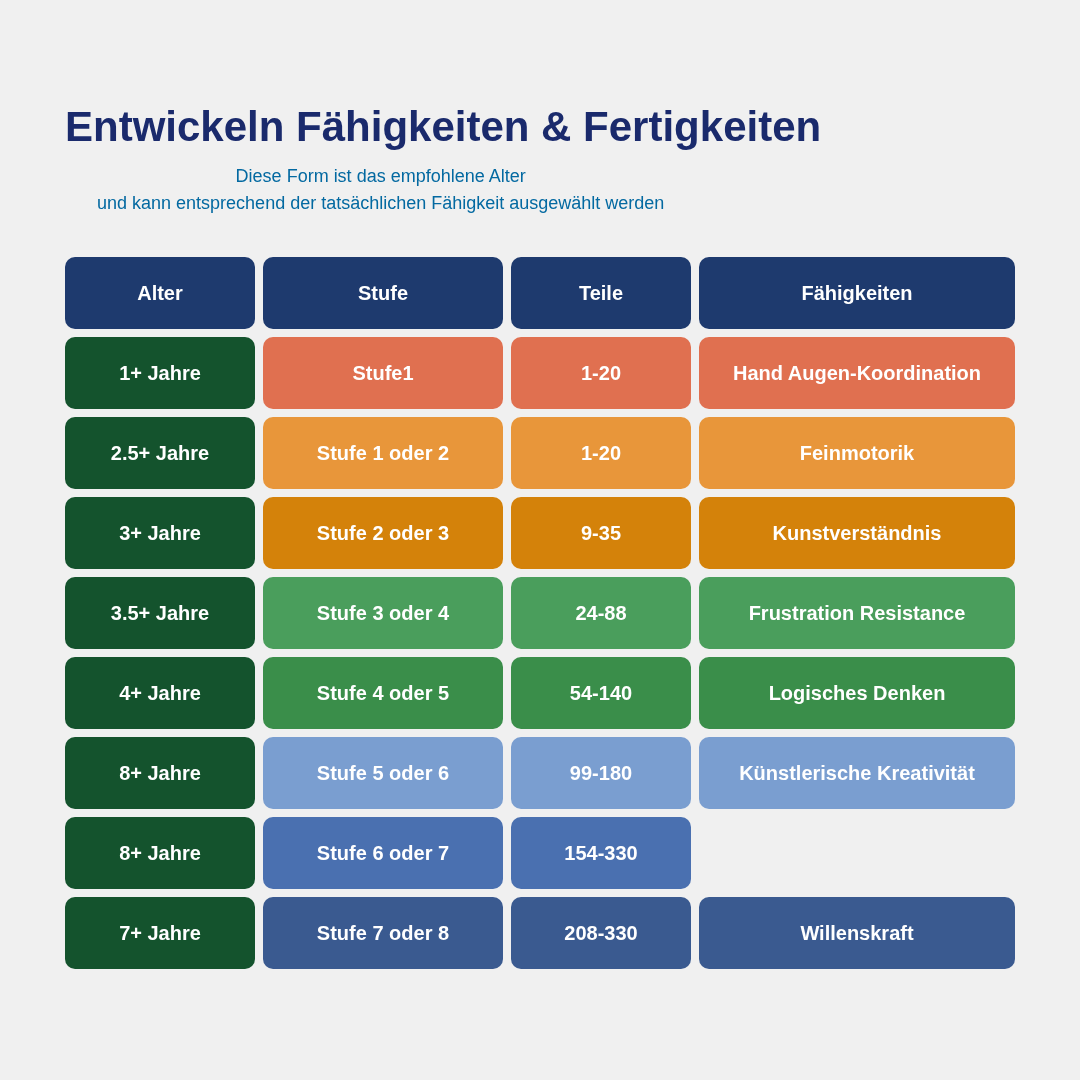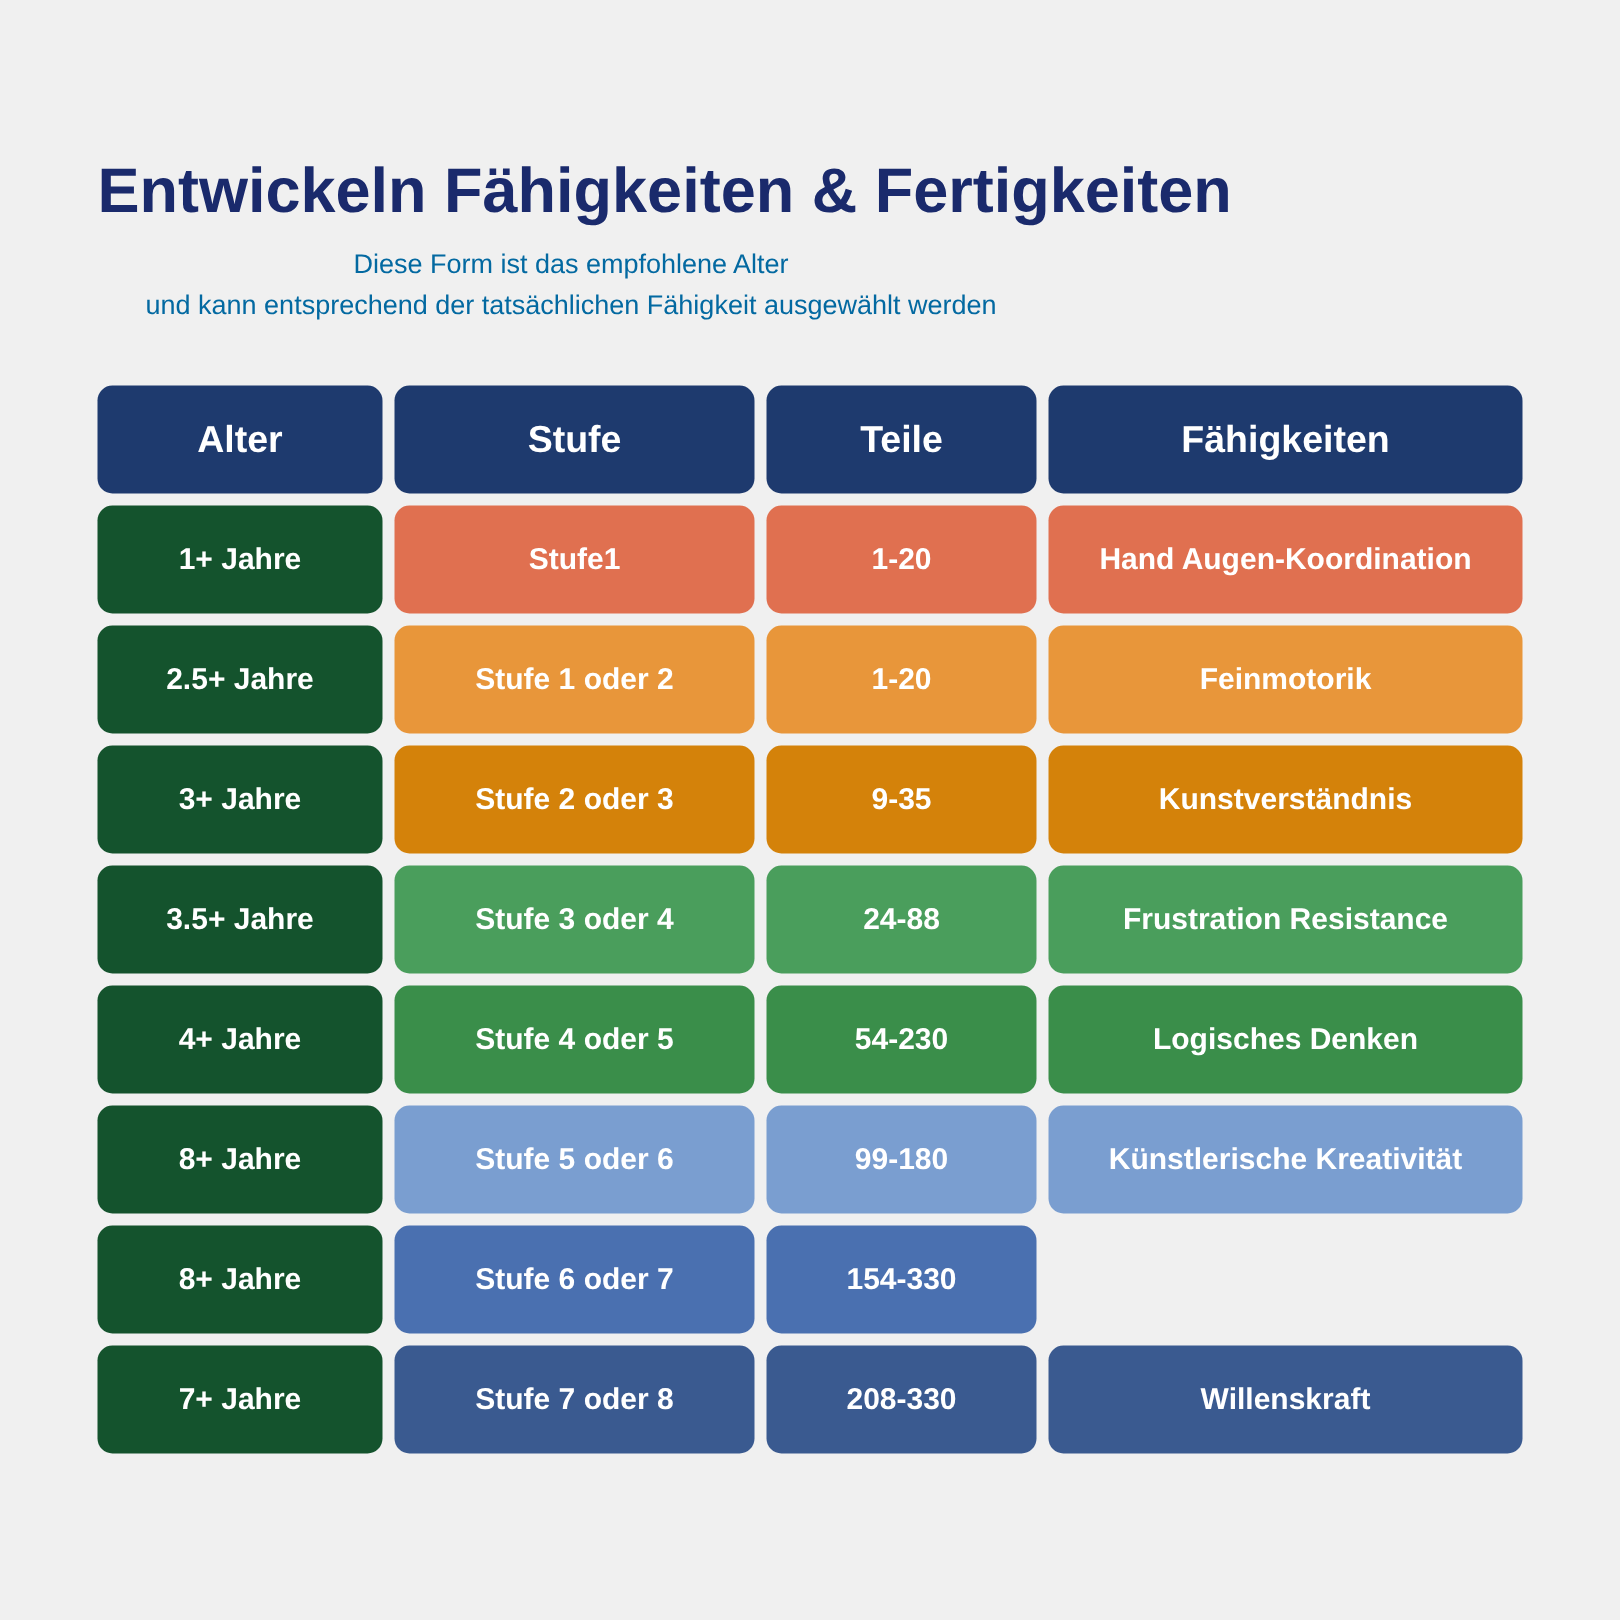--- a/index.html
+++ b/index.html
@@ -63,21 +63,21 @@
       padding: 16px 10px;
       font-size: 20px;
       font-weight: 600;
       color: white;
       text-align: center;
       min-height: 72px;
     }
 
     .header-row .cell {
       background-color: #1e3a6e;
-      font-size: 25px;
+      font-size: 20px;
       font-weight: 700;
     }
 
     
     .cell-age {
       background-color: #14532d;
     }
 
     
     .row-1 .cell-stufe,
@@ -168,21 +168,21 @@
     </div>
         <div class="table-row row-4">
       <div class="cell cell-age">3.5+ Jahre</div>
       <div class="cell cell-stufe">Stufe 3 oder 4</div>
       <div class="cell cell-teile">24-88</div>
       <div class="cell cell-faehigkeit">Frustration Resistance</div>
     </div>
         <div class="table-row row-5">
       <div class="cell cell-age">4+ Jahre</div>
       <div class="cell cell-stufe">Stufe 4 oder 5</div>
-      <div class="cell cell-teile">54-230</div>
+      <div class="cell cell-teile">54-140</div>
       <div class="cell cell-faehigkeit">Logisches Denken</div>
     </div>
         <div class="table-row row-6">
       <div class="cell cell-age">8+ Jahre</div>
       <div class="cell cell-stufe">Stufe 5 oder 6</div>
       <div class="cell cell-teile">99-180</div>
       <div class="cell cell-faehigkeit">Künstlerische Kreativität</div>
     </div>
         <div class="table-row row-7">
       <div class="cell cell-age">8+ Jahre</div>

